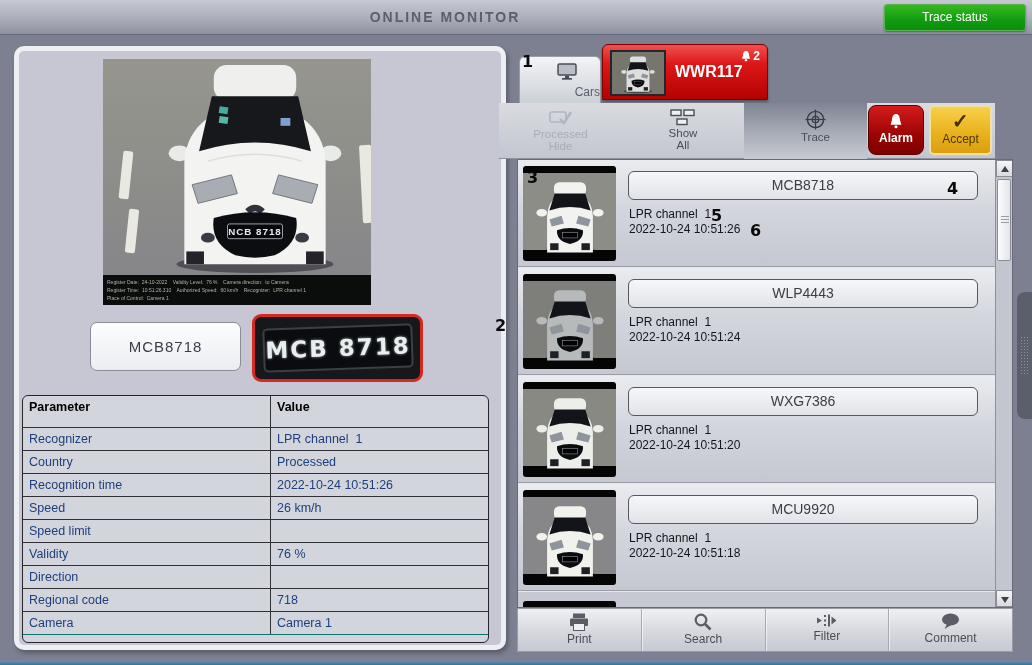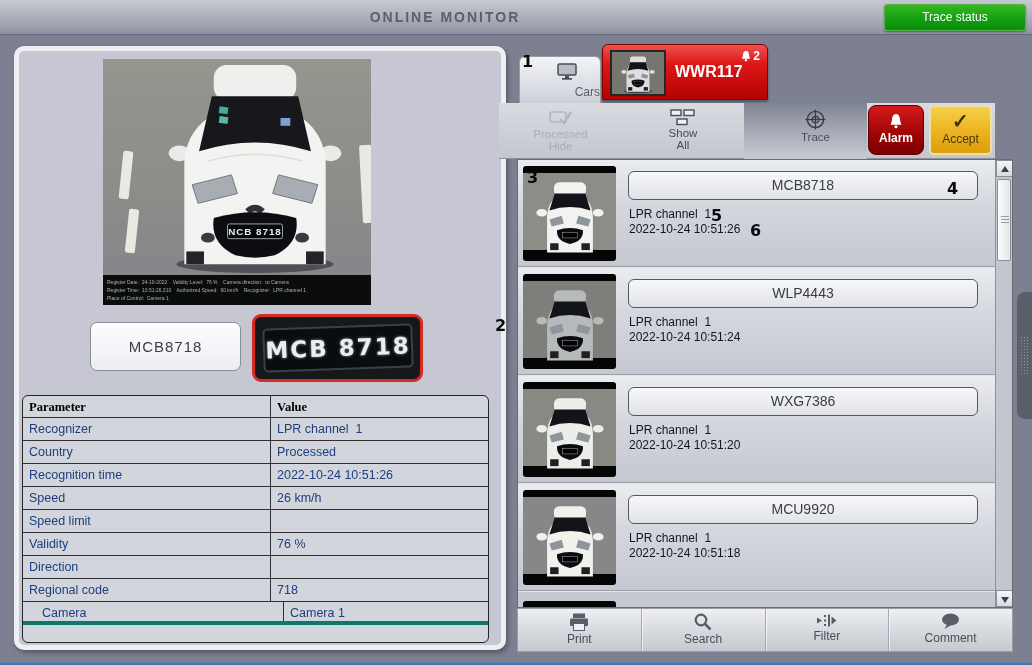--- a/index.html
+++ b/index.html
@@ -75,22 +75,22 @@
     text-shadow:0 0 3px rgba(220,230,230,.7);
   }
 
   
   .param-table {
     position:absolute; left:3px; top:344px; width:467px; height:248px;
     border:1px solid #26262a; border-radius:6px; overflow:hidden;
     background:#d3d5dc;
   }
   .trow { display:flex; height:23px; border-bottom:1px solid #303036; }
-  .trow.head { height:22px; font-weight:bold; color:#000; font-size:13px;font-family:Liberation Serif, serif; }
-  .trow:last-child { border-bottom:4px solid #0f766e;padding-left:13px; }
+  .trow.head { height:32px; font-weight:bold; color:#000; font-size:13px; }
+  .trow:last-child { border-bottom:1px solid #0f766e; }
   .tcell { padding:0 0 0 6px; line-height:22px; font-size:12.5px; color:#1d3f7e; overflow:hidden; }
   .tcell.c1 { width:248px; border-right:1px solid #303036; }
   .tcell.c2 { flex:1; }
   .trow.head .tcell { color:#000; }
 
   
   .tab-cars {
     position:absolute; left:519px; top:56px; width:82px; height:47px;
     background:linear-gradient(#f3f4f6,#ccd0d7);
     border:1px solid #9a9da6; border-bottom:none; border-radius:6px 6px 0 0;

